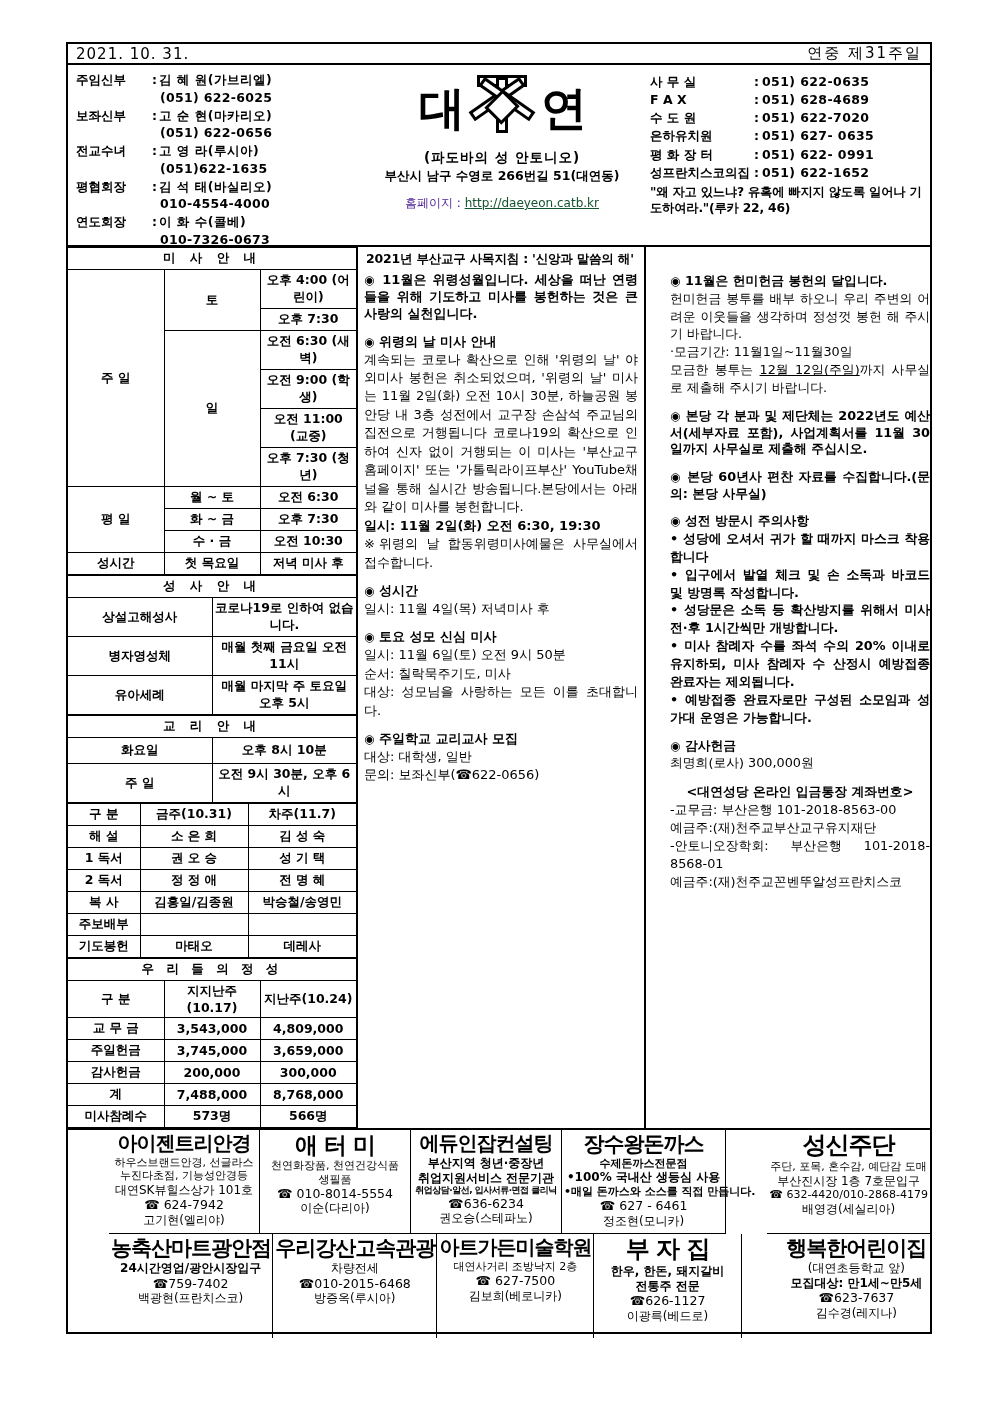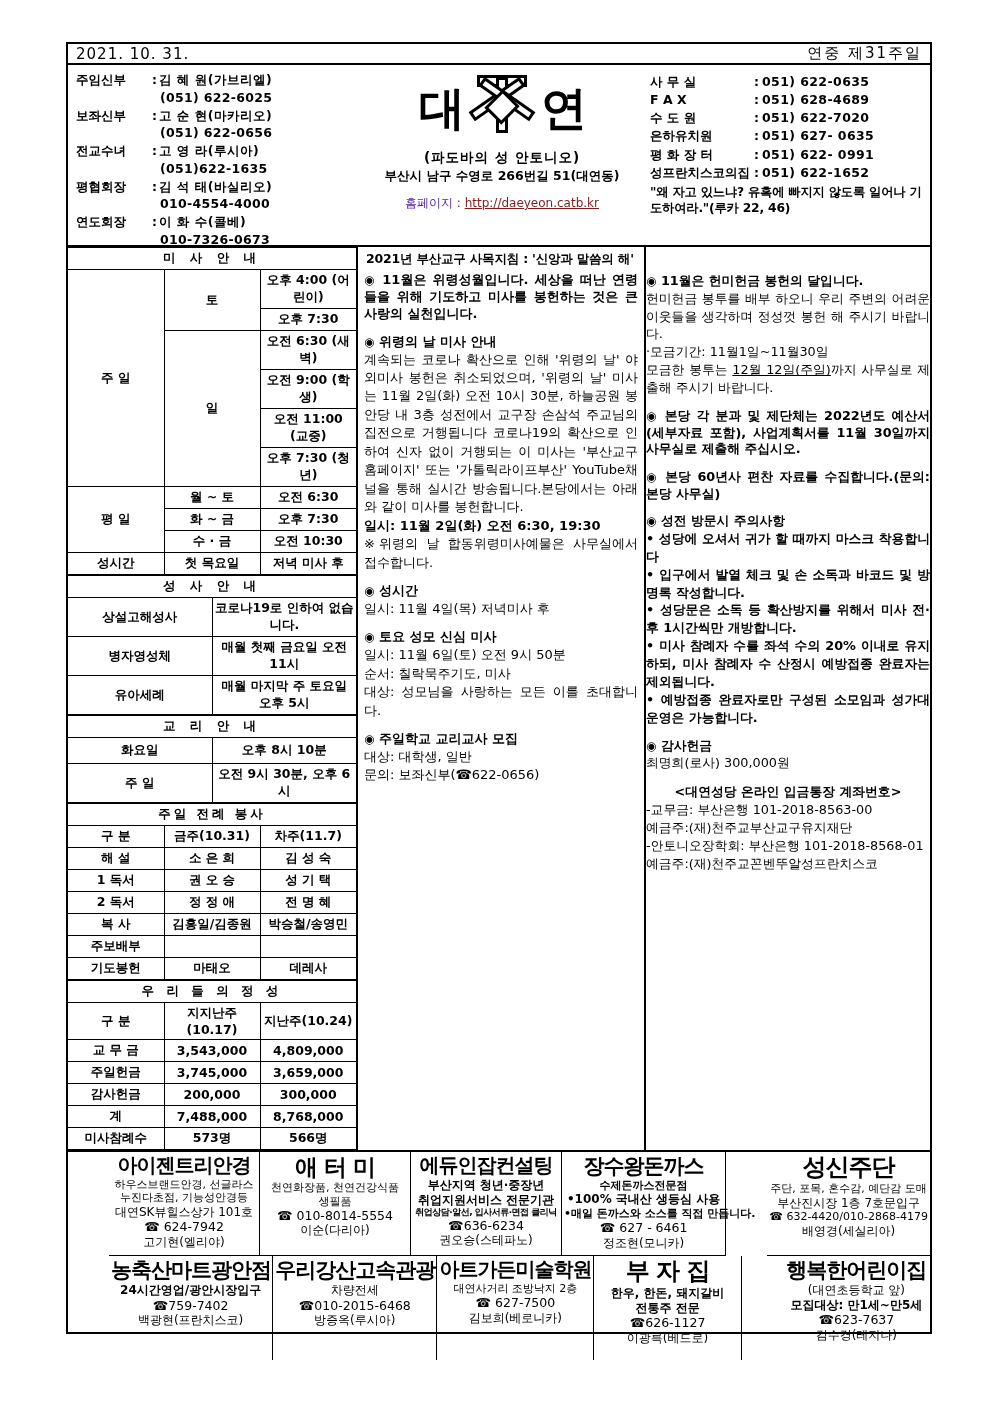--- a/index.html
+++ b/index.html
@@ -48,39 +48,39 @@
   }
   .logo-wrap { height: 78px; display:flex; align-items:center; justify-content:center; gap:2px; }
   .logo-char {
     font-size: 46px; font-weight: bold; font-family: "DejaVu Sans", sans-serif;
     line-height: 1; letter-spacing: -2px;
   }
   .logo-mark { width: 74px; height: 72px; }
   .mh-center .sub1 { font-size: 13.5px; font-weight: bold; letter-spacing: 1px; margin-top: 2px;}
   .mh-center .sub2 { font-size: 12.5px; font-weight: bold; letter-spacing: 0px; margin-top: 1px;}
   .mh-center .hp { font-size: 12px; margin-top: 10px; }
-  .mh-center .hp a { color: #7f1d1d; text-decoration: underline; margin-top: 35px; }
+  .mh-center .hp a { color: #14532d; text-decoration: underline; margin-top: 35px; }
   .mh-center .hp .k { color: #4c1d95; }
 
   .mh-right {
     flex: 1; padding: 8px 6px 0 4px; font-size: 12.5px; font-weight: bold;
     line-height: 1.45;
   }
   .mh-right .row { display: flex; white-space: nowrap; }
   .mh-right .lbl { width: 104px; display: flex; justify-content: space-between; }
   .mh-right .lbl.wide { width: 104px; display:block; text-align:left; letter-spacing:0px;}
   .mh-right .col { width: 8px; }
   .mh-right .num { letter-spacing: 0.4px; }
   .mh-right .quote { margin-top: 2px; font-size: 12.3px; line-height: 1.35; letter-spacing: -0.2px;}
 
   
   .body3 { display: flex; flex: 1; }
   .col-left { width: 290px; border-right: 2px solid #000; }
   .col-mid  { width: 288px; border-right: 2px solid #000; padding: 0 6px; }
-  .col-right{ flex: 1; padding: 0 0; }
+  .col-right{ flex: 1; padding: 0 0; margin-left: 24px; }
 
   
   table.tbl { width: 100%; border-collapse: collapse; table-layout: fixed; }
   table.tbl td, table.tbl th {
     border: 1px solid #000; text-align: center; font-weight: bold;
     font-size: 12.5px; padding: 2px 2px; height: 22px;
   }
   td.hdr {
     font-size: 14px; letter-spacing: 5px; height: 25px;
     border-left: none; border-right: none;
@@ -320,23 +320,20 @@
             </tr>
             <tr>
               <td class="nb-l" style="width:72px;height:26px">주 일</td>
               <td class="tm nb-r">오전 9시 30분, 오후 6시</td>
             </tr>
           </tbody>
       </table>
       <table class="tbl">
         <tbody id="svcBody">
             <tr>
-              <td class="hdr nb-l nb-r" colspan="3" style="letter-spacing:3px">주일 전례 봉사</td>
-            </tr>
-            <tr>
               <td class="nb-l" style="width:72px">구  분</td>
               <td class="">금주(10.31)</td>
               <td class="nb-r">차주(11.7)</td>
             </tr>
             <tr>
               <td class="nb-l">해  설</td>
               <td class="">소 은 희</td>
               <td class="nb-r">김 성 숙</td>
             </tr>
             <tr>

